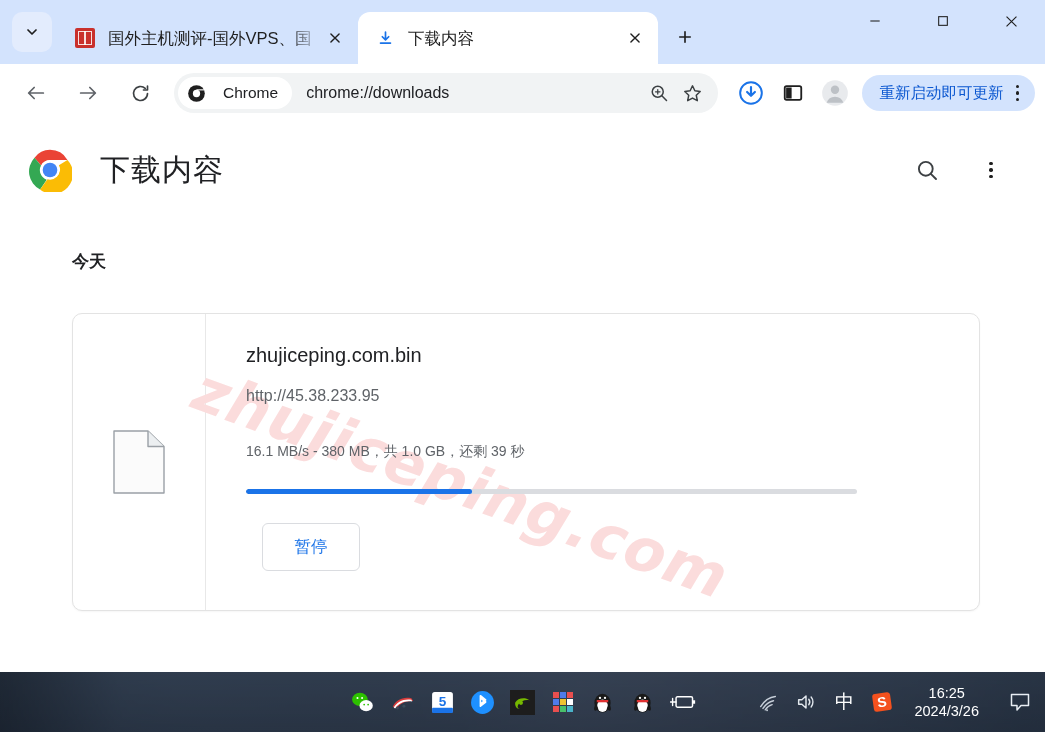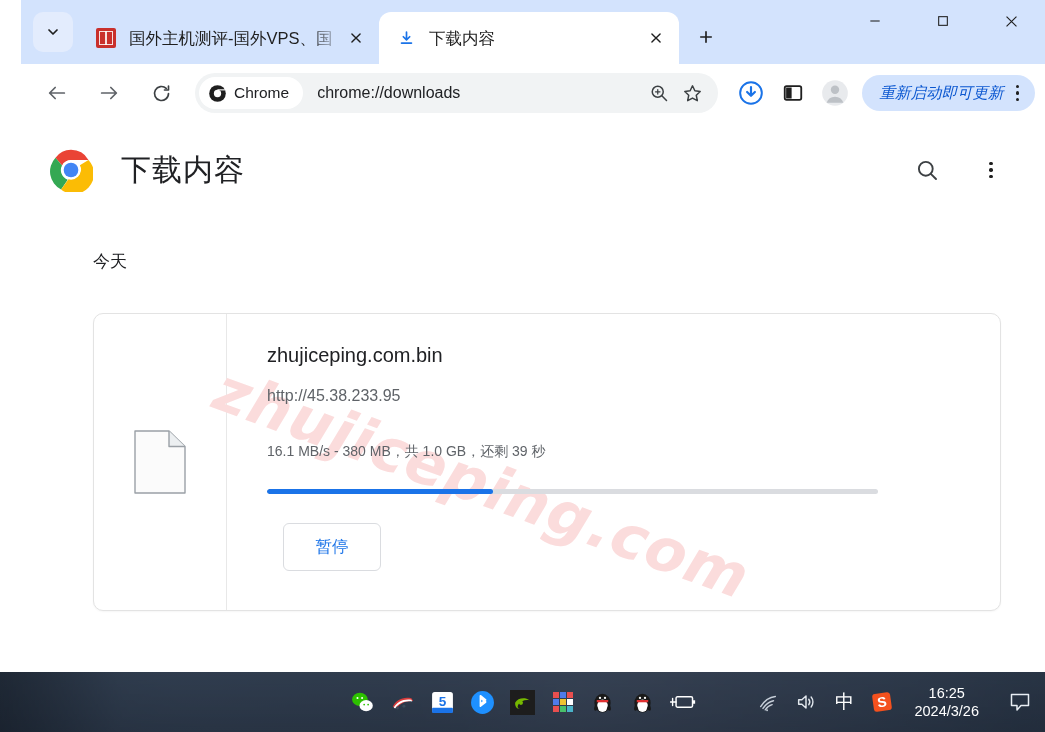--- a/index.html
+++ b/index.html
@@ -24,21 +24,20 @@
     position:absolute; left:0; top:0; width:120px; height:100%;
     background:linear-gradient(90deg, rgba(12,16,22,.75), rgba(12,16,22,0));
   }
 
   
   #browser-window {
     position: absolute; left: 0; top: 0; width: 1045px; height: 672px;
     background: #ffffff;
     display: flex; flex-direction: column;
     overflow: hidden;
-    padding-left: 21px;
   }
 
   
   #tab-strip {
     height: 64px; background: #d3e3fd;
     display: flex; align-items: flex-end; position: relative; flex: none;
   }
   .tabsearch-btn {
     width: 40px; height: 40px; margin: 0 6px 12px 12px;
     border-radius: 10px; background: #e3ecfd;
@@ -96,37 +95,37 @@
     width: 38px; height: 38px; margin: 0 7px; border-radius: 50%;
     display:flex; align-items:center; justify-content:center; cursor:pointer; flex:none;
   }
   #omnibox {
     flex: 1; height: 40px; background: #f1f3f4; border-radius: 20px;
     display: flex; align-items: center; margin: 0 10px 0 8px;
     padding-right: 8px; min-width: 0;
   }
   .chrome-chip {
     height: 32px; background: #ffffff; border-radius: 16px;
-    display: flex; align-items: center; gap: 7px;
+    display: flex; align-items: center; gap: 17px;
     padding: 0 14px 0 9px; margin-left: 4px; flex: none; cursor: pointer;
   }
   .chip-label { font-size: 15.5px; color: #202124; }
   .omni-url {
     flex: 1; font-size: 16px; color: #202124; margin-left: 14px;
     white-space: nowrap; overflow: hidden; cursor: text;
   }
   .omni-icon { width: 34px; height: 34px; display:flex; align-items:center;
                justify-content:center; cursor:pointer; flex:none; }
   .tb-icon { width: 38px; height: 38px; margin-left: 4px; border-radius:50%;
              display:flex; align-items:center; justify-content:center;
              cursor:pointer; flex:none; }
   #update-btn {
     height: 36px; background: #d3e3fd; border-radius: 18px;
     display: flex; align-items: center; gap: 6px; padding: 0 10px 0 18px;
-    margin-left: 8px; cursor: pointer; flex: none; font-style: italic;
+    margin-left: 8px; cursor: pointer; flex: none;
   }
   #update-btn .lbl { font-size: 15.5px; color: #0b57d0; white-space:nowrap; }
   .dots-v { display:flex; flex-direction:column; gap:3px; padding: 0 6px; }
   .dots-v i { width:3.5px; height:3.5px; border-radius:50%; background:#1f1f1f; display:block; }
 
   
   #page {
     flex: 1; background: #ffffff; position: relative; overflow: hidden;
   }
   #page-header {
@@ -135,21 +134,21 @@
   .chrome-logo { width: 44px; height: 44px; flex: none; }
   #dl-title {
     font-size: 30px; color: #202124; margin-left: 28px; letter-spacing: 1px;
     font-weight: 400;
   }
   .header-actions { margin-left: auto; display: flex; align-items: center; gap: 28px; }
   .hdr-icon { width: 36px; height: 36px; border-radius: 50%;
               display:flex; align-items:center; justify-content:center; cursor:pointer; }
 
   #today-label {
-    margin: 58px 0 0 72px; font-size: 17px; color: #202124;
+    margin: 58px 0 0 72px; font-size: 17px; color: #202124; font-weight: bold;
   }
 
   #download-card {
     margin: 40px 0 0 72px; width: 908px; height: 298px;
     border: 1px solid #e3e3e3; border-radius: 10px; background: #fff;
     display: flex; overflow: hidden;
     box-shadow: 0 1px 2px rgba(0,0,0,.04);
   }
   .card-left {
     width: 133px; flex: none; border-right: 1px solid #e8e8e8;

